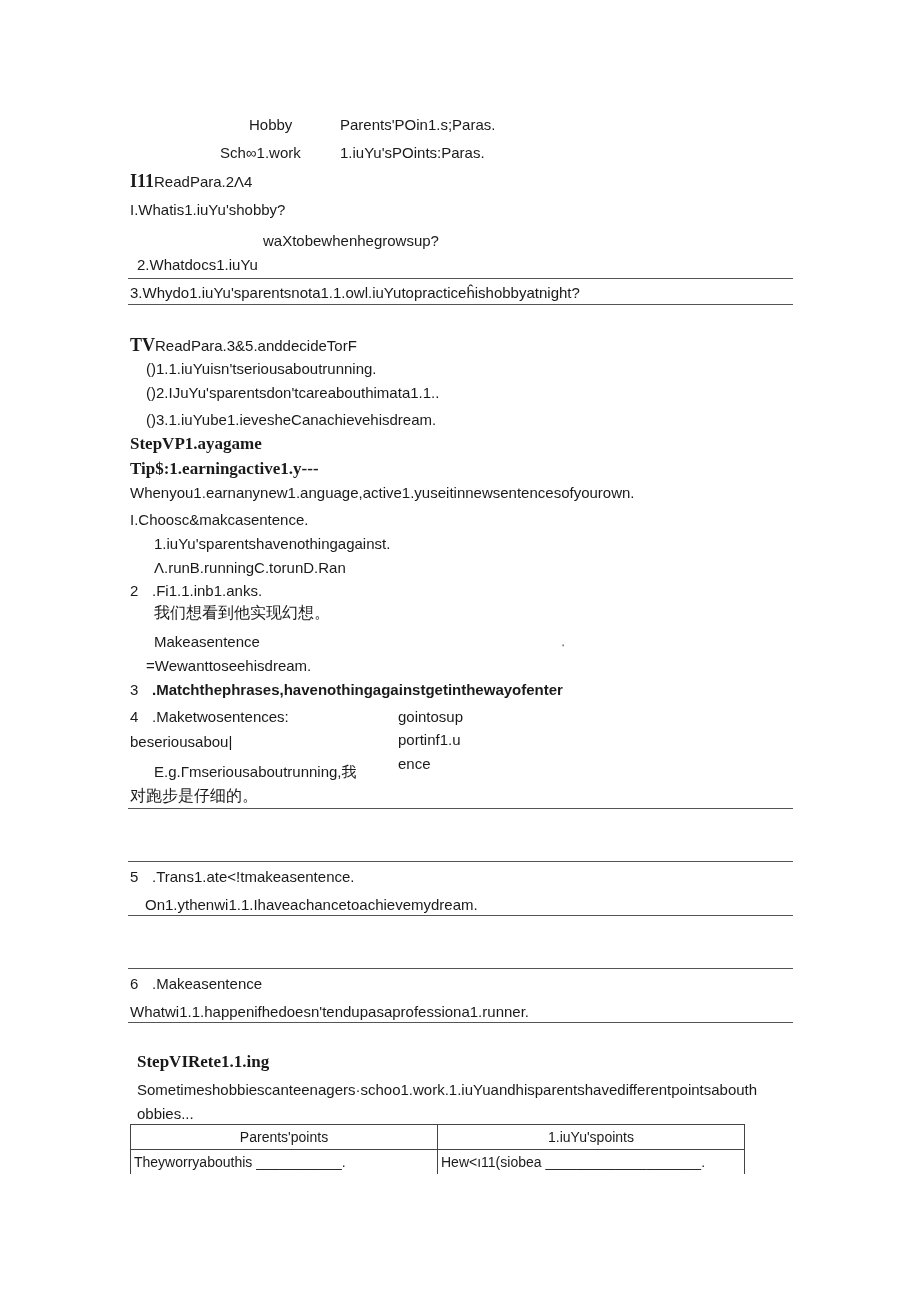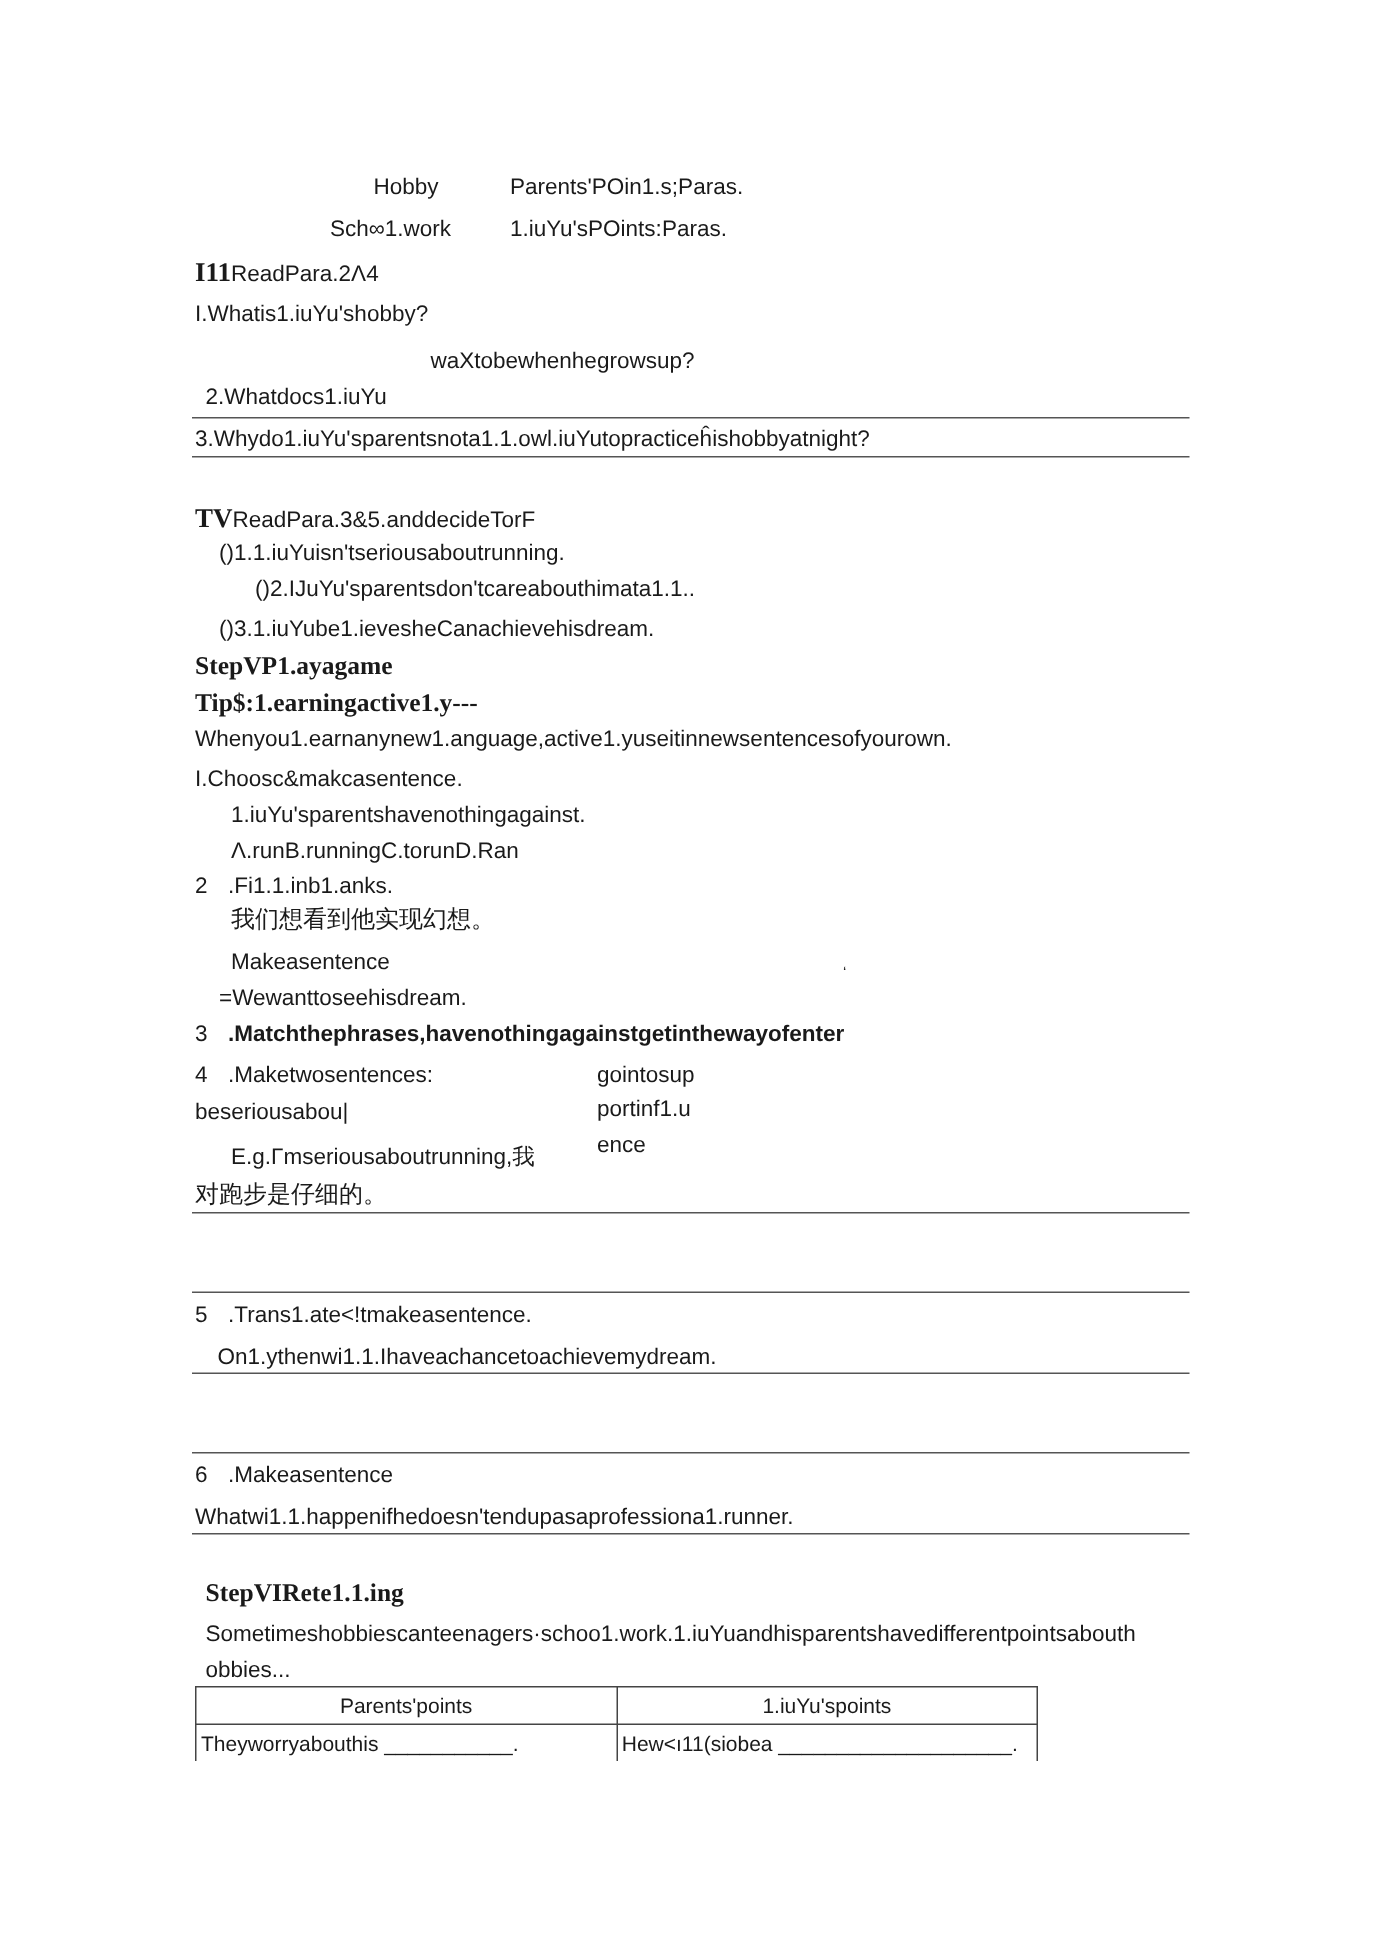--- a/index.html
+++ b/index.html
@@ -2,48 +2,48 @@
 <html><head>
 <meta charset="utf-8">
 <style>
   html, body { margin:0; padding:0; background:#ffffff; }
   body { width:920px; height:1301px; position:relative; font-family:"Liberation Sans", sans-serif; color:#1a1a1a; overflow:hidden; }
   .t { position:absolute; font-size:15px; white-space:nowrap; line-height:18px; }
   .b { font-family:"Liberation Serif", serif; font-weight:bold; font-size:18px; }
   .sb { font-family:"Liberation Serif", serif; font-weight:bold; font-size:17px; }
   .rule { position:absolute; left:128px; width:665px; height:0; border-top:1.5px solid #555; }
   .cn { font-family:"DejaVu Sans", sans-serif; font-size:16px; }
-  table.grid { position:absolute; left:130px; top:1124px; width:562px; border-collapse:collapse; font-size:14px; }
+  table.grid { position:absolute; left:130px; top:1124px; width:615px; border-collapse:collapse; font-size:14px; }
   table.grid td, table.grid th { border:1px solid #444; padding:2px 3px; font-weight:normal; height:20px; }
   table.grid th { text-align:center; }
   table.grid td { text-align:left; border-bottom:none; }
 </style>
 </head>
 <body>
 
 <div class="t" style="left:249px;top:116px;">Hobby</div>
 <div class="t" style="left:340px;top:116px;">Parents'POin1.s;Paras.</div>
 <div class="t" style="left:220px;top:144px;">Sch∞1.work</div>
 <div class="t" style="left:340px;top:144px;">1.iuYu'sPOints:Paras.</div>
 
 <div class="t" style="left:130px;top:172px;">
   <span class="b">I11</span><span>ReadPara.2Λ4</span>
 </div>
 <div class="t" style="left:130px;top:201px;">I.Whatis1.iuYu'shobby?</div>
-<div class="t" style="left:263px;top:232px;margin-left:24px;">waXtobewhenhegrowsup?</div>
+<div class="t" style="left:263px;top:232px;">waXtobewhenhegrowsup?</div>
 <div class="t" style="left:137px;top:256px;">2.Whatdocs1.iuYu</div>
 <div class="rule" style="top:278px;"></div>
 <div class="t" style="left:130px;top:284px;">3.Whydo1.iuYu'sparentsnota1.1.owl.iuYutopracticeĥishobbyatnight?</div>
 <div class="rule" style="top:304px;"></div>
 
 <div class="t" style="left:130px;top:336px;">
   <span class="b">TV</span><span>ReadPara.3&amp;5.anddecideTorF</span>
 </div>
 <div class="t" style="left:146px;top:360px;text-align:right;">()1.1.iuYuisn'tseriousaboutrunning.</div>
-<div class="t" style="left:146px;top:384px;margin-left:24px;">()2.IJuYu'sparentsdon'tcareabouthimata1.1..</div>
+<div class="t" style="left:146px;top:384px;">()2.IJuYu'sparentsdon'tcareabouthimata1.1..</div>
 <div class="t" style="left:146px;top:411px;">()3.1.iuYube1.ievesheCanachievehisdream.</div>
 
 <div class="t sb" style="left:130px;top:435px;">StepVP1.ayagame</div>
 <div class="t sb" style="left:130px;top:460px;">Tip$:1.earningactive1.y---</div>
 <div class="t" style="left:130px;top:484px;">Whenyou1.earnanynew1.anguage,active1.yuseitinnewsentencesofyourown.</div>
 <div class="t" style="left:130px;top:511px;">I.Choosc&amp;makcasentence.</div>
 <div class="t" style="left:154px;top:535px;">1.iuYu'sparentshavenothingagainst.</div>
 <div class="t" style="left:154px;top:559px;">Λ.runB.runningC.torunD.Ran</div>
 <div class="t" style="left:130px;top:582px;">2</div>
 <div class="t" style="left:152px;top:582px;">.Fi1.1.inb1.anks.</div>

